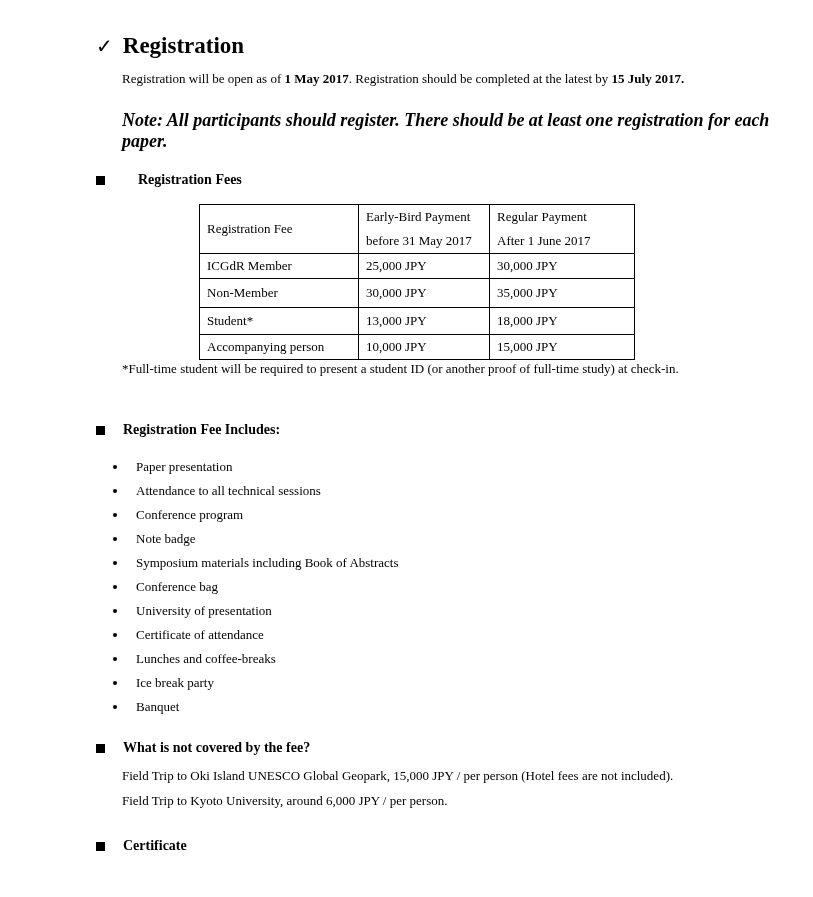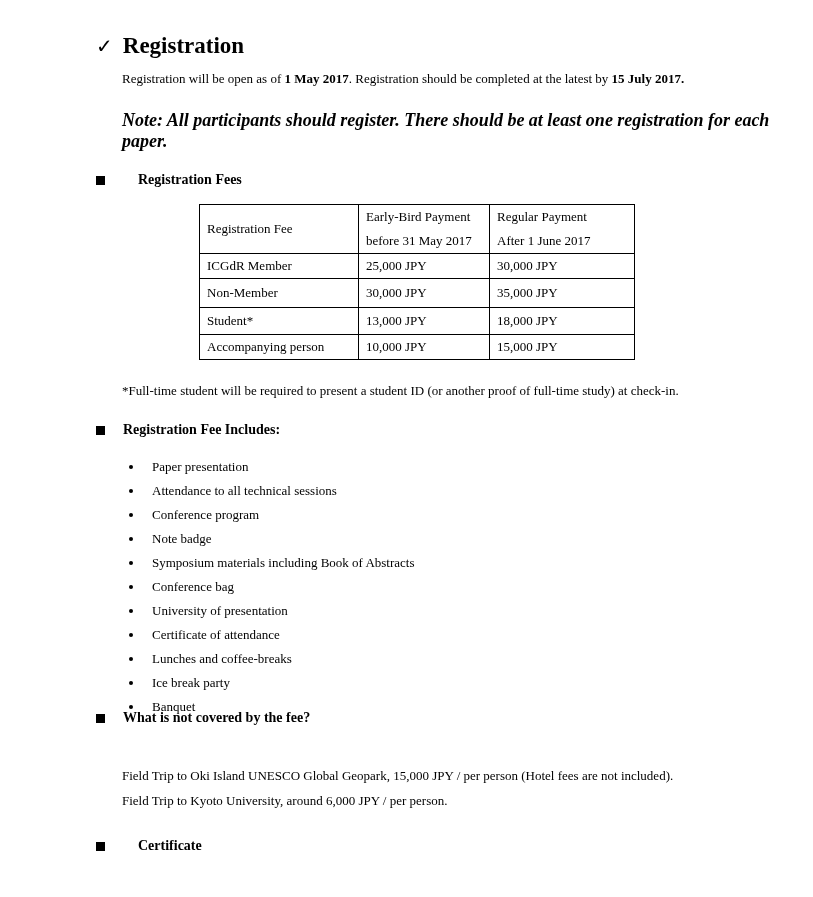--- a/index.html
+++ b/index.html
@@ -23,22 +23,22 @@
     border: 1px solid #000; padding: 0 7px; vertical-align: middle;
   }
   .c1 { width: 144px; }
   .c2 { width: 116px; }
   .c3 { width: 130px; }
   .hdr td { height: 47px; line-height: 24px; }
   .r1 td { height: 24px; line-height: 14px; vertical-align: top; }
   .r2 td { height: 28px; }
   .r3 td { height: 26px; line-height: 14px; vertical-align: top; padding-top: 5px; }
   .r4 td { height: 24px; }
-  .footnote { left: 122px; top: 361px; width: 600px; font-size: 13px; line-height: 15px; text-align: justify; margin-top: 22px; }
-  ul.incl { position: absolute; left: 132px; top: 457px; margin: 0; padding: 0; list-style: none; font-size: 13px; }
+  .footnote { left: 122px; top: 361px; width: 600px; font-size: 13px; line-height: 15px; text-align: justify; }
+  ul.incl { position: absolute; left: 116px; top: 457px; margin: 0; padding: 0; list-style: none; font-size: 13px; }
   ul.incl li { height: 24px; line-height: 20px; position: relative; padding-left: 20px; }
   ul.incl li .dot { position: absolute; left: -3px; top: 8px; width: 4px; height: 4px; background: #000; border-radius: 50%; }
   .nc { left: 122px; font-size: 13px; }
 </style>
 </head>
 <body>
 
 <div class="abs title-row">
   <span class="check">✓</span>
   <span class="title">Registration</span>
@@ -105,24 +105,24 @@
   <li><span class="dot"></span><span>Note badge</span></li>
   <li><span class="dot"></span><span>Symposium materials including Book of Abstracts</span></li>
   <li><span class="dot"></span><span>Conference bag</span></li>
   <li><span class="dot"></span><span>University of presentation</span></li>
   <li><span class="dot"></span><span>Certificate of attendance</span></li>
   <li><span class="dot"></span><span>Lunches and coffee-breaks</span></li>
   <li><span class="dot"></span><span>Ice break party</span></li>
   <li><span class="dot"></span><span>Banquet</span></li>
 </ul>
 
-<div class="abs section" style="top:710px;justify-content:center;">
+<div class="abs section" style="top:740px;justify-content:center;">
   <span class="sq"></span>
   <span>What is not covered by the fee?</span>
 </div>
 
 <div class="abs nc" style="top:768px;text-align:right;">Field Trip to Oki Island UNESCO Global Geopark, 15,000 JPY / per person (Hotel fees are not included).</div>
 <div class="abs nc" style="top:793px;">Field Trip to Kyoto University, around 6,000 JPY / per person.</div>
 
-<div class="abs section" style="top:838px;gap:15px;">
+<div class="abs section" style="top:838px;">
   <span class="sq"></span>
   <span>Certificate</span>
 </div>
 
 </body></html>

